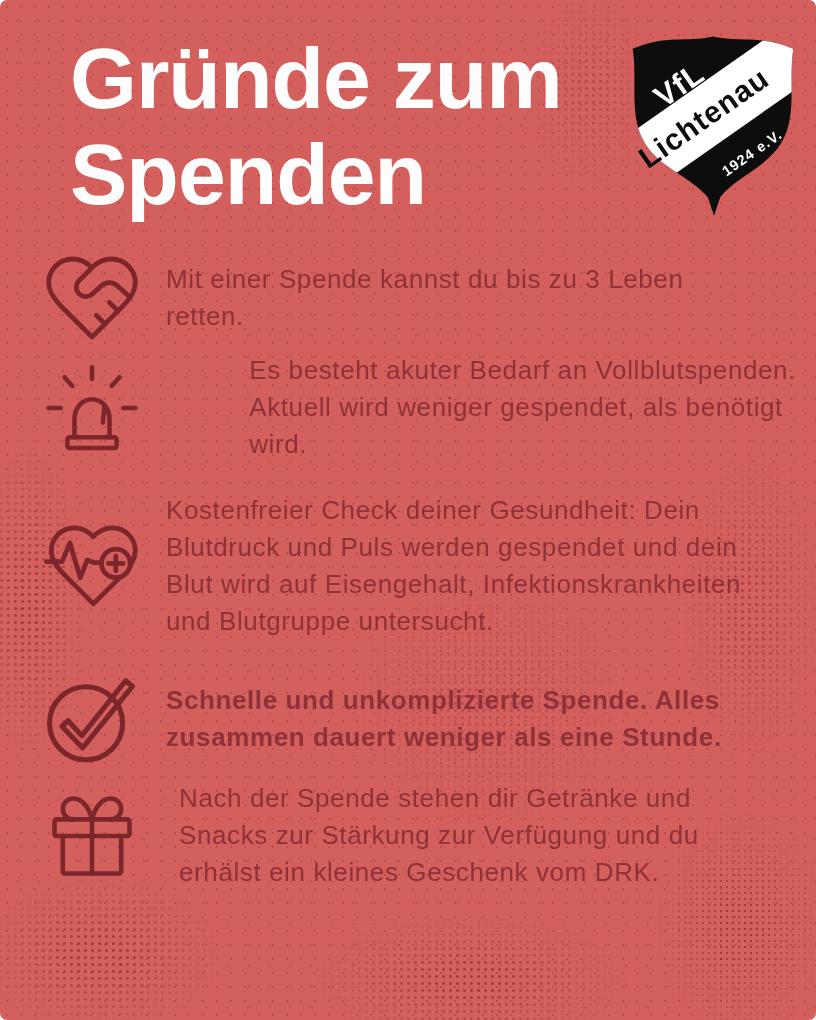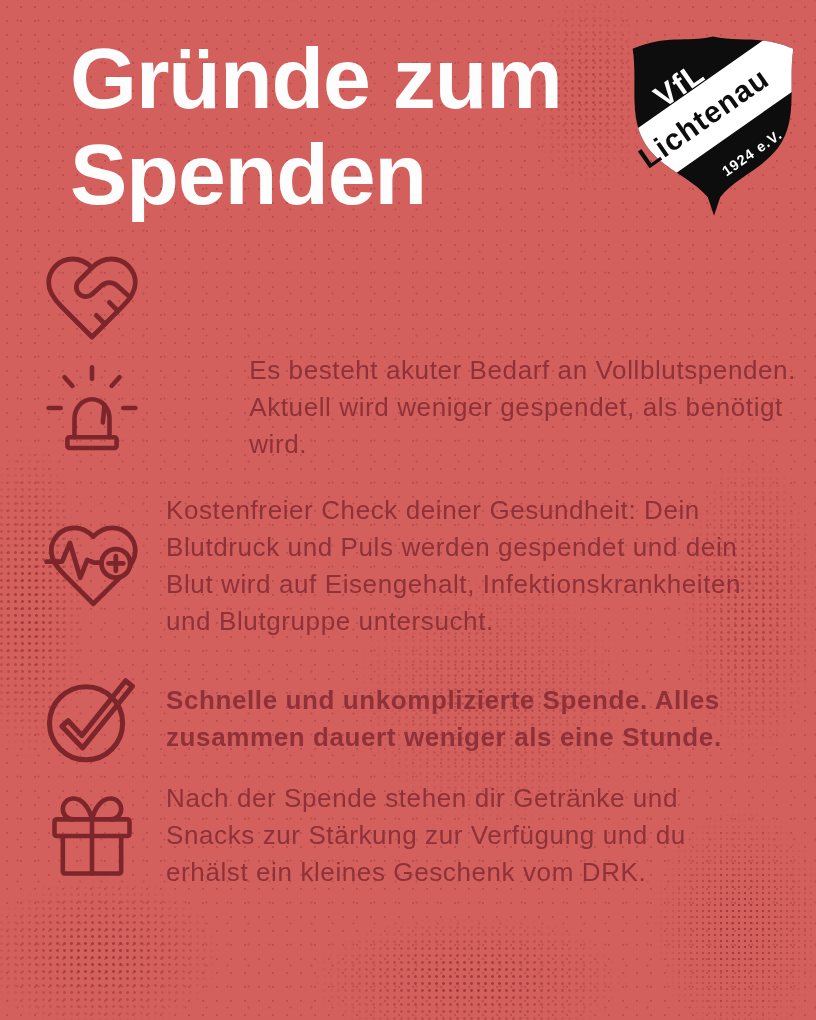--- a/index.html
+++ b/index.html
@@ -2,20 +2,21 @@
 <html><head>
 <meta charset="utf-8">
 <style>
   html,body{margin:0;padding:0;}
   .page{
     position:relative;
     width:816px;height:1020px;
     background:#d4605e;
     overflow:hidden;
     font-family:"Liberation Sans",sans-serif;
+    border-radius:7px;
   }
   
   .page::before{
     content:"";
     position:absolute;inset:0;
     background-image:
       radial-gradient(rgba(135,40,42,.30) 1px, transparent 1.4px),
       radial-gradient(rgba(135,40,42,.20) 1px, transparent 1.3px);
     background-size:14px 14px,21px 21px;
     background-position:0 0,7px 10px;
@@ -59,21 +60,21 @@
   .row-text{
     font-size:26px;line-height:37px;
     letter-spacing:.6px;
     color:#8e3138;
     white-space:pre-line;
   }
   .r1{top:246px;}
   .r2{top:352px;justify-content:space-between;}
   .r3{top:492px;}
   .r4{top:668px;font-weight:bold;}
-  .r5{top:780px;}
+  .r5{top:780px;gap:13px;}
 
   .ic{stroke:#7c262b;fill:none;stroke-linecap:round;stroke-linejoin:round;}
 </style>
 </head>
 <body>
 
 <div class="page">
 
   <div class="dots p1"></div>
   <div class="dots p2"></div>
@@ -111,20 +112,22 @@
 
   <div class="row r1">
     <div class="icon-box">
       <svg class="ic" width="104" height="104" viewBox="0 0 24 24" stroke-width="1.1">
         <path d="M19 14c1.49-1.46 3-3.21 3-5.5A5.5 5.5 0 0 0 16.5 3c-1.76 0-3 .5-4.5 2-1.5-1.5-2.74-2-4.5-2A5.5 5.5 0 0 0 2 8.5c0 2.3 1.5 4.05 3 5.5l7 7Z"></path>
         <path d="M12 5 9.04 7.96a2.17 2.17 0 0 0 0 3.08c.82.82 2.13.85 3 .07l2.07-1.9a2.82 2.82 0 0 1 3.79 0l2.96 2.66"></path>
         <path d="m18 15-2-2"></path>
         <path d="m15 18-2-2"></path>
       </svg>
     </div>
+    <div class="row-text">Mit einer Spende kannst du bis zu 3 Leben
+retten.</div>
   </div>
 
   <div class="row r2">
     <div class="icon-box">
       <svg class="ic" width="100" height="100" viewBox="0 0 24 24" stroke-width="1.1">
         <path d="M7.8 19 v-4.4 a4.2 4.7 0 0 1 8.4 0 V19"></path>
         <rect x="6.1" y="19" width="11.8" height="2.6" rx="0.5"></rect>
         <path d="M12 2.2 V5"></path>
         <path d="M5.4 4.6 7.3 6.7"></path>
         <path d="M18.6 4.6 16.7 6.7"></path>

